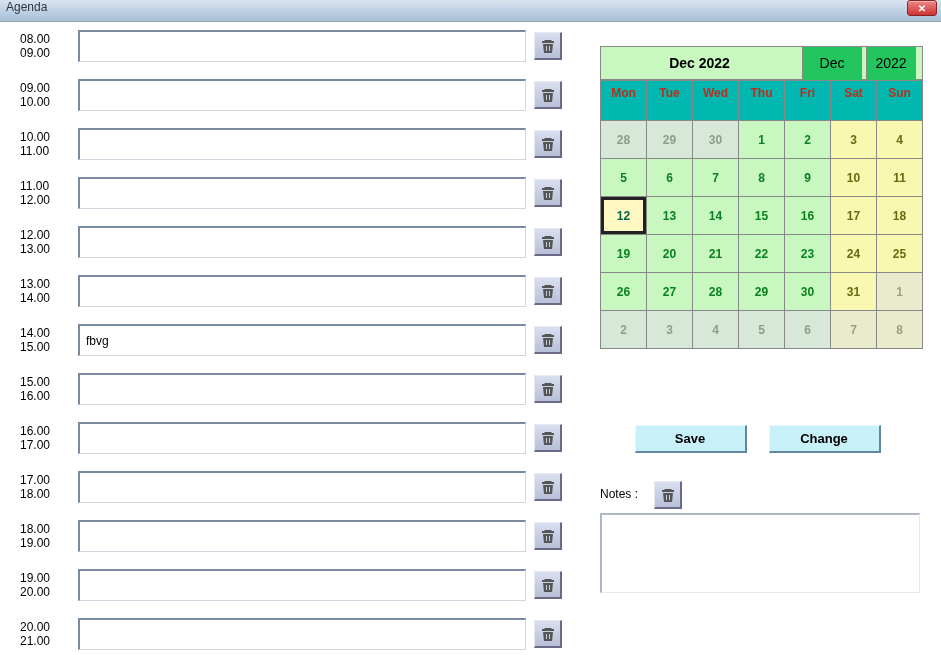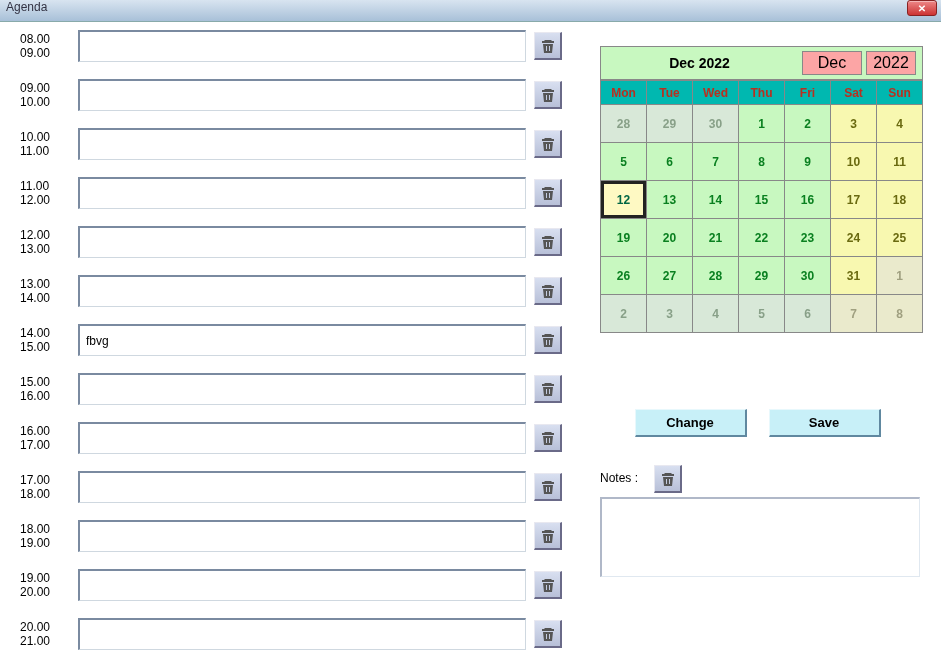--- a/index.html
+++ b/index.html
@@ -101,43 +101,43 @@
   }
   .cal-title {
     flex: 1;
     text-align: center;
     font-weight: bold;
     font-size: 14px;
     color: #000000;
   }
   .cal-sel {
     border: 1px solid #888;
-    background: #fca5a5;
-    height: 24px;
-    font-size: 16px;
+    background: #22c55e;
+    height: 35px;
+    font-size: 14px;
     padding: 2px 4px;
     display: flex;
     align-items: center;
     justify-content: center;
     margin-left: 4px;
   }
   .cal-sel.month { width: 60px; }
   .cal-sel.year { width: 50px; }
   .cal-grid {
     display: grid;
     grid-template-columns: repeat(7, 1fr);
     border-left: 1px solid #888;
     border-top: 1px solid #888;
   }
   .cal-dayhead {
     background: #00b8b0;
     color: #b83020;
     font-weight: bold;
     text-align: center;
-    height: 24px;
+    height: 40px;
     line-height: 24px;
     border-right: 1px solid #888;
     border-bottom: 1px solid #888;
     font-size: 12px;
   }
   .cal-cell {
     height: 38px;
     border-right: 1px solid #888;
     border-bottom: 1px solid #888;
     display: flex;
@@ -423,22 +423,22 @@
         <div class="cal-cell weekend othermonth">1</div>
         <div class="cal-cell workday othermonth">2</div>
         <div class="cal-cell workday othermonth">3</div>
         <div class="cal-cell workday othermonth">4</div>
         <div class="cal-cell workday othermonth">5</div>
         <div class="cal-cell workday othermonth">6</div>
         <div class="cal-cell weekend othermonth">7</div>
         <div class="cal-cell weekend othermonth">8</div>
       </div>
     <div class="actions">
+      <div class="action-btn">Save</div>
       <div class="action-btn">Change</div>
-      <div class="action-btn">Save</div>
     </div>
     <div class="notes-row">
       <span class="notes-label">Notes :</span>
       <div class="trash-btn">
         <svg class="trash-svg" viewBox="0 0 16 16">
             <path fill="#555" d="M5 2h6l1 1h2v2H2V3h2l1-1zM3 6h10l-1 9H4L3 6zm3 2v5h1V8H6zm3 0v5h1V8H9z"></path>
           </svg>
       </div>
     </div>
     <textarea class="notes-area" value="" style=""></textarea>

